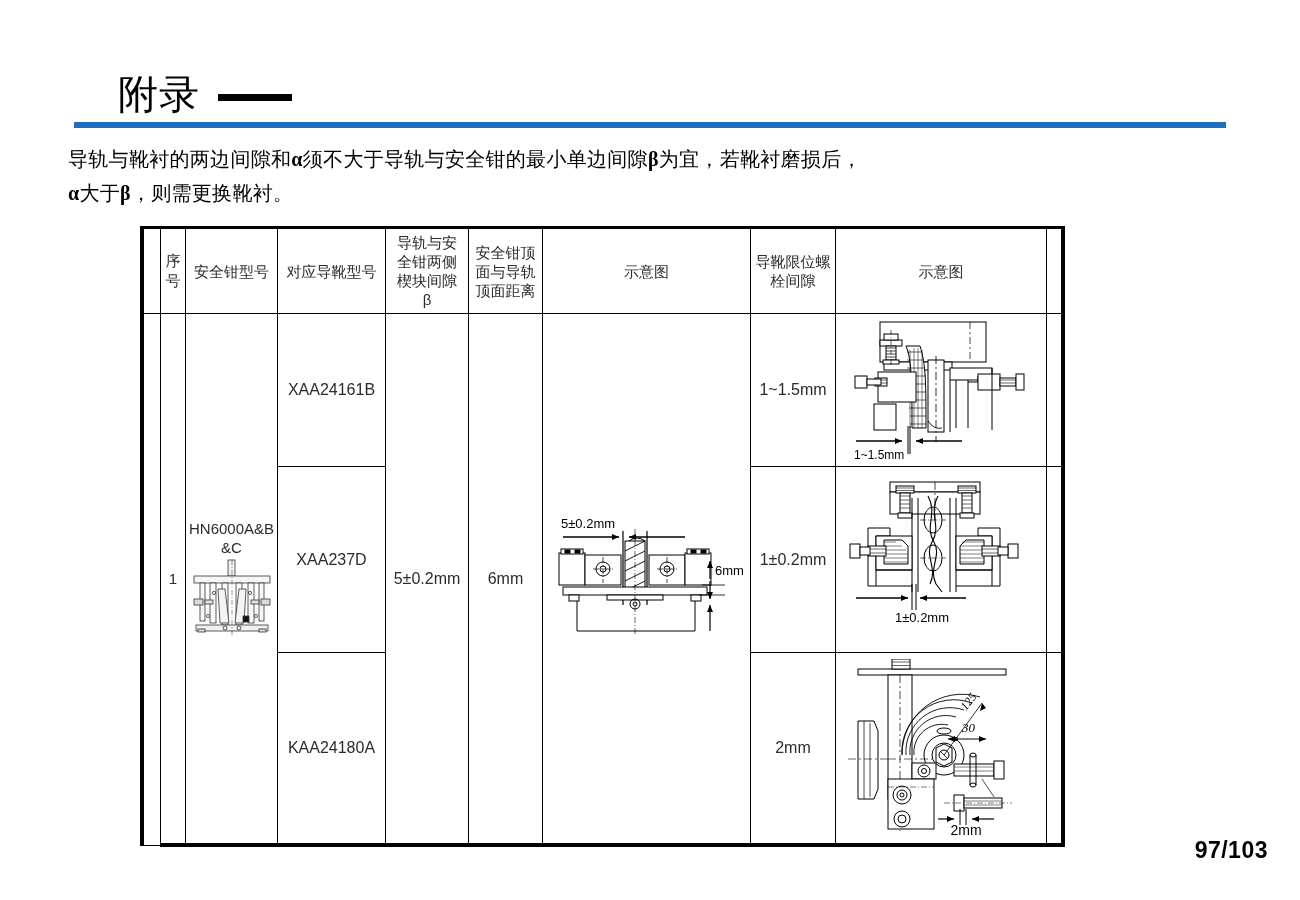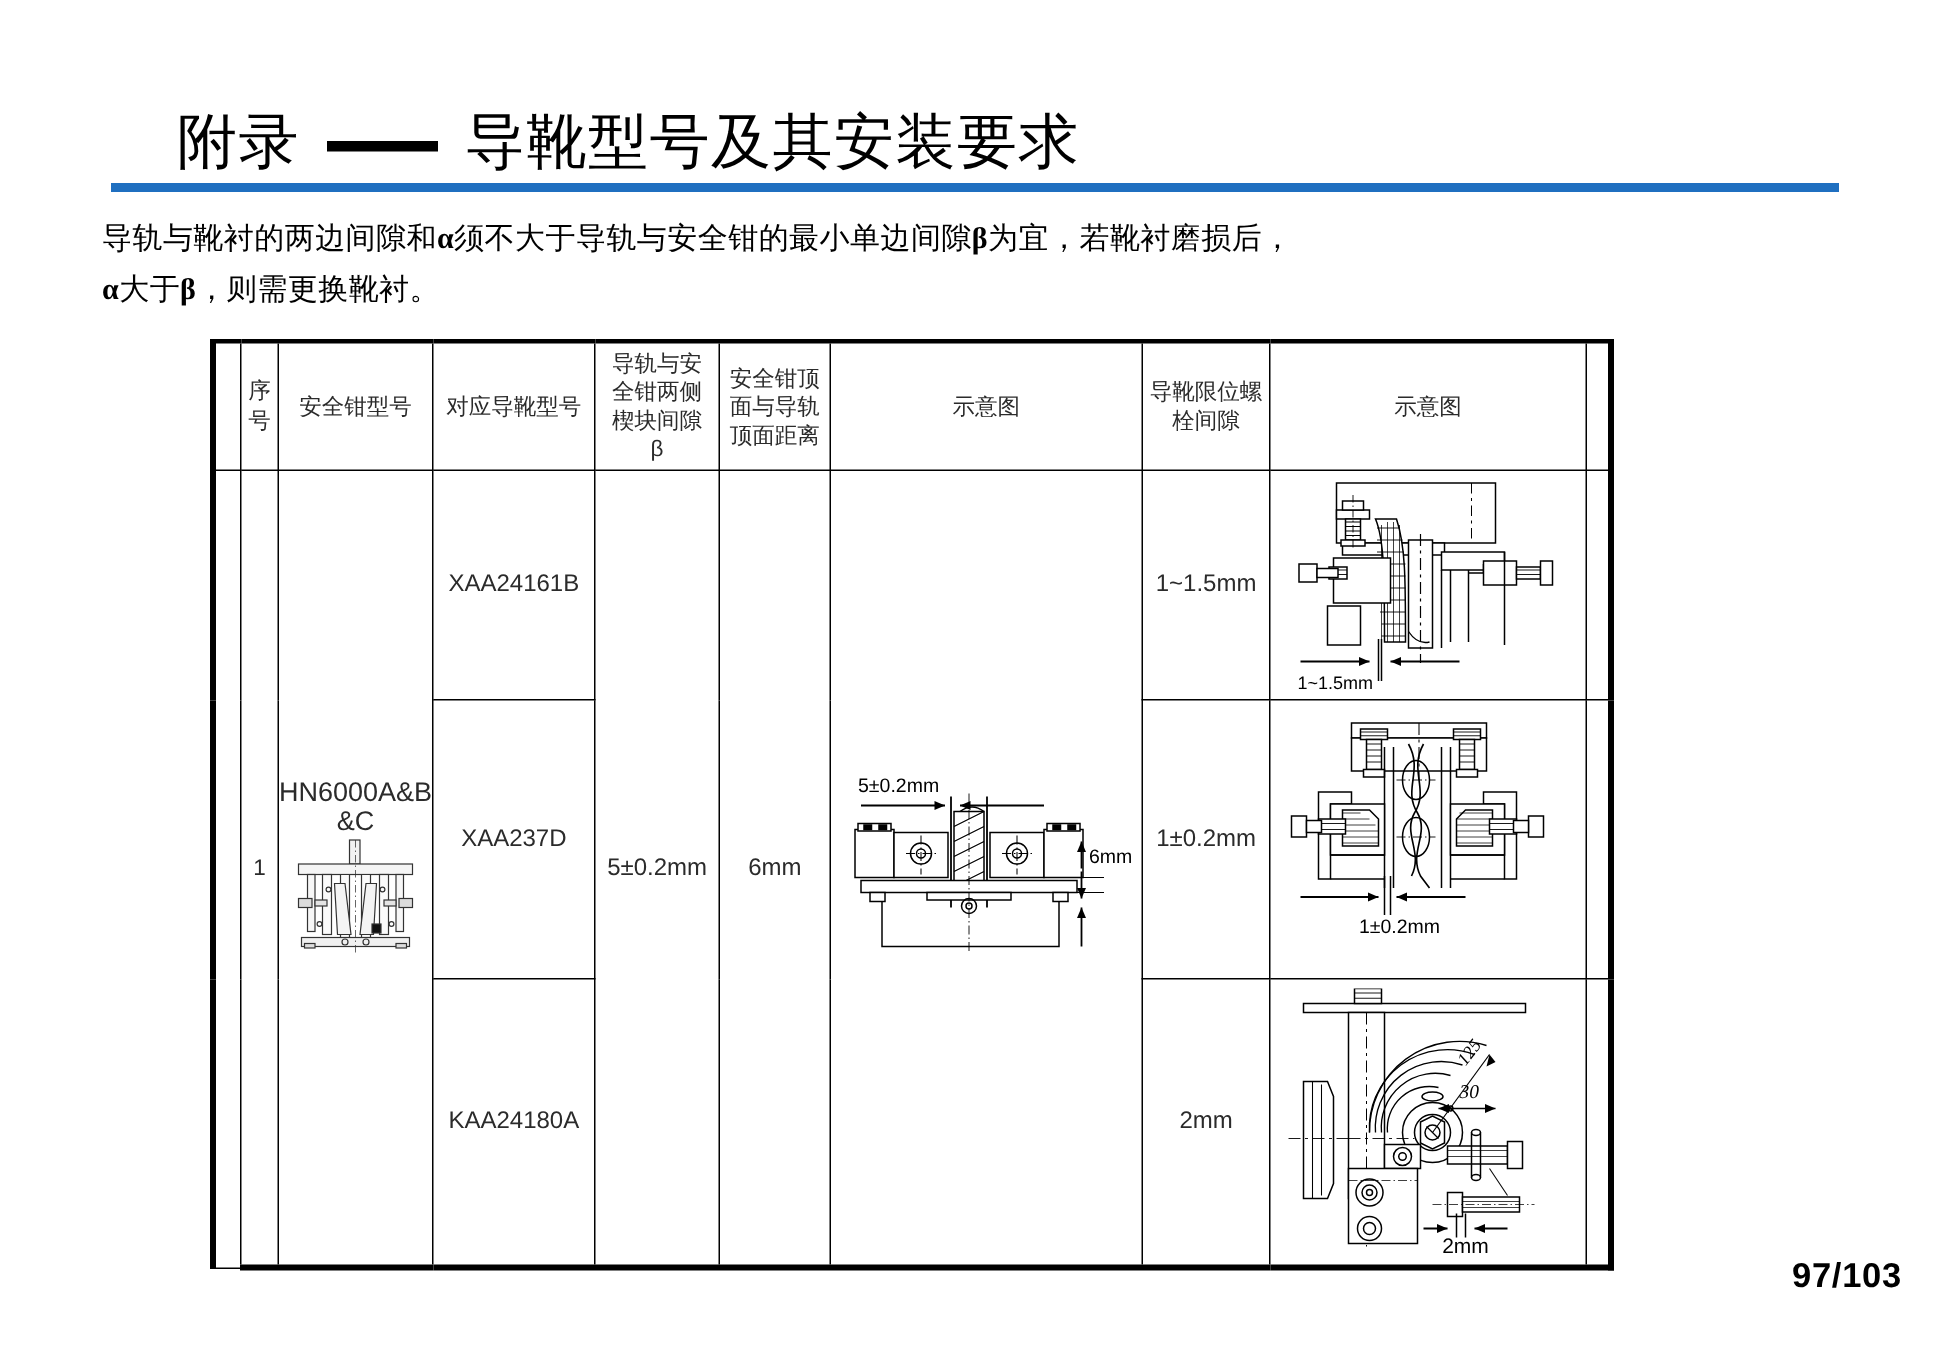--- a/index.html
+++ b/index.html
@@ -111,21 +111,21 @@
   .spacer-col { width: 14px; }
 
   .model-stack {
     display: flex;
     flex-direction: column;
     align-items: center;
     justify-content: center;
     gap: 2px;
   }
   .model-label {
-    font-size: 18px;
+    font-size: 15px;
     line-height: 19px;
     color: #2b2b2b;
     white-space: pre-line;
   }
 
   
   .page-num {
     position: absolute;
     right: 32px;
     bottom: 36px;
@@ -138,21 +138,20 @@
 
   
   .dwg { display: block; margin: 0 auto; }
 </style>
 </head>
 <body>
 
 <div class="title-row">
   <span class="title-text-a">附录</span>
   <span class="title-dash"></span>
-  <span class="title-text-b">导靴型号及其安装要求</span>
 </div>
 <div class="title-rule"></div>
 
 <div class="intro">
   <span>导轨与靴衬的两边间隙和</span><b>α</b><span>须不大于导轨与安全钳的最小单边间隙</span><b>β</b><span>为宜，若靴衬磨损后，</span><br>
   <b>α</b><span>大于</span><b>β</b><span>，则需更换靴衬。</span>
 </div>
 
 <div class="table-wrap">
 <table class="spec">

